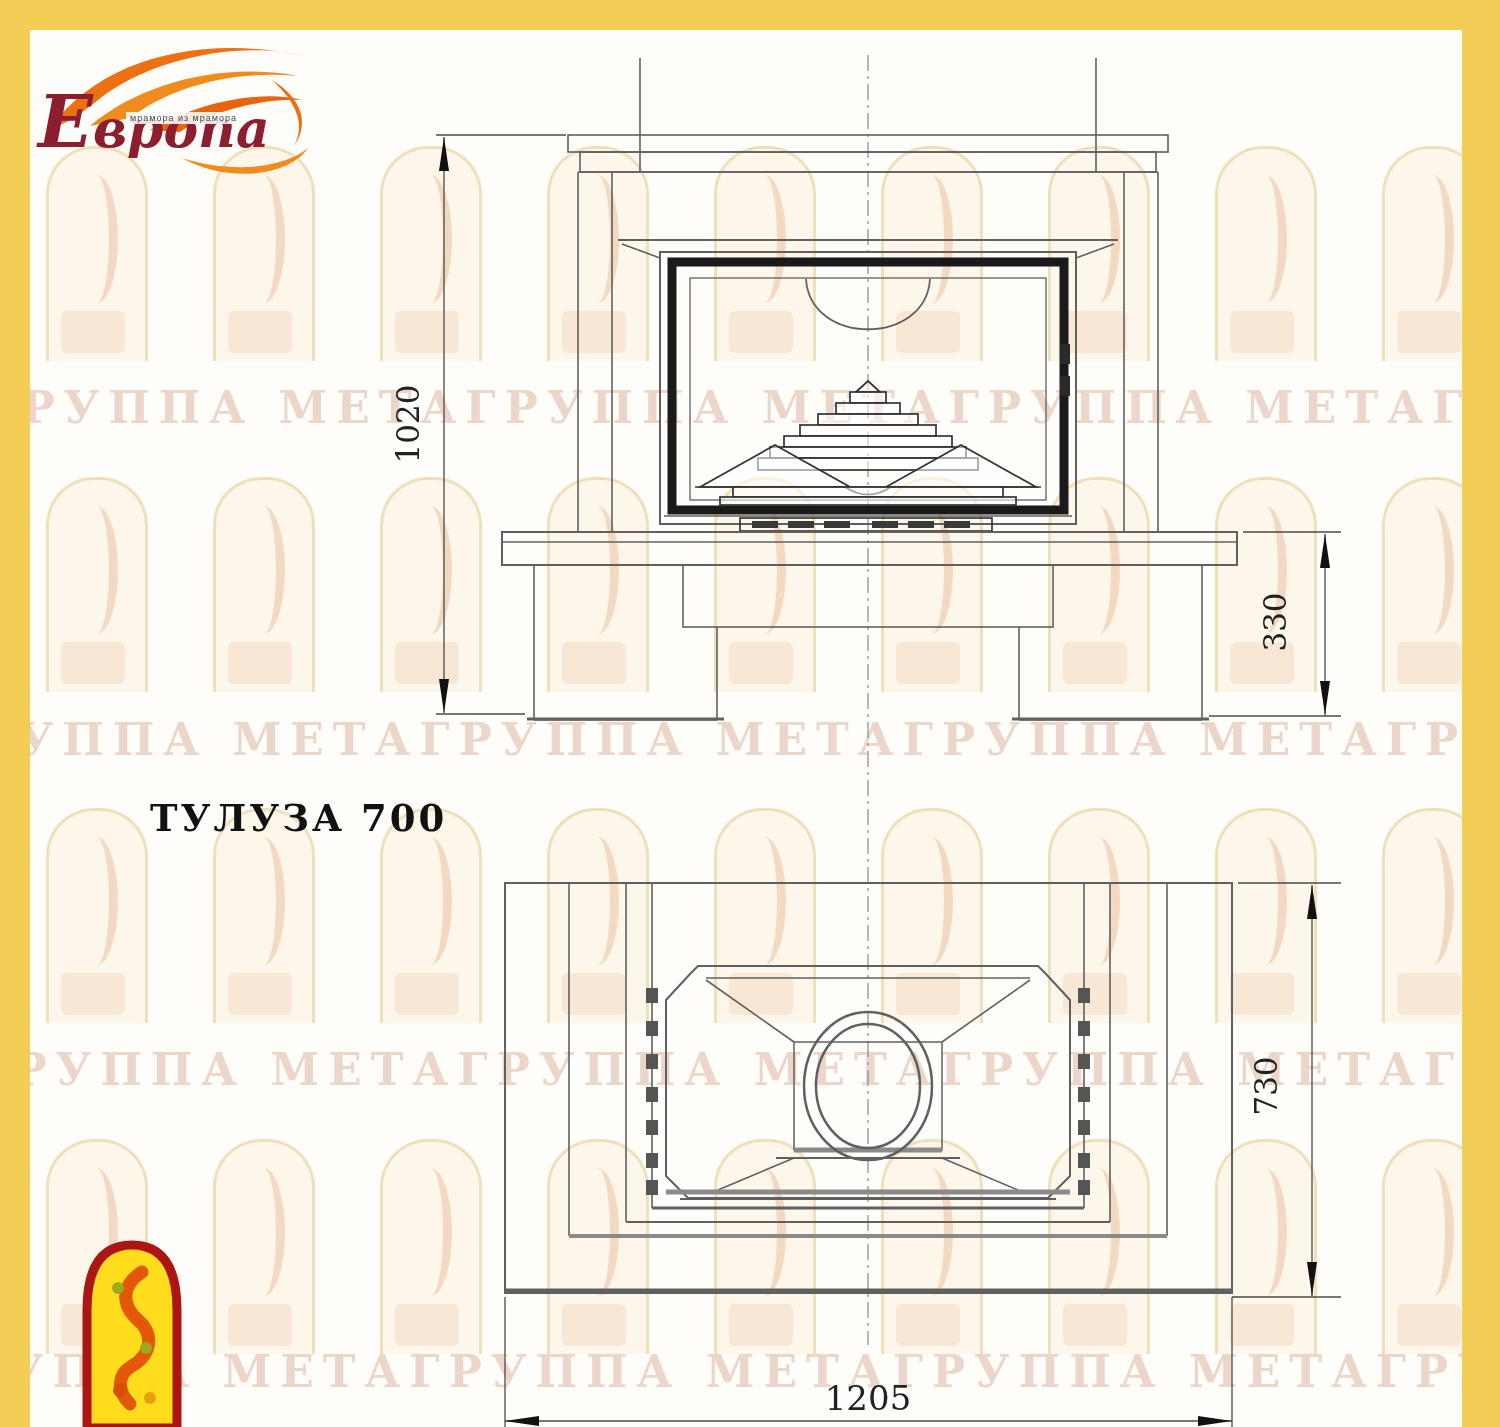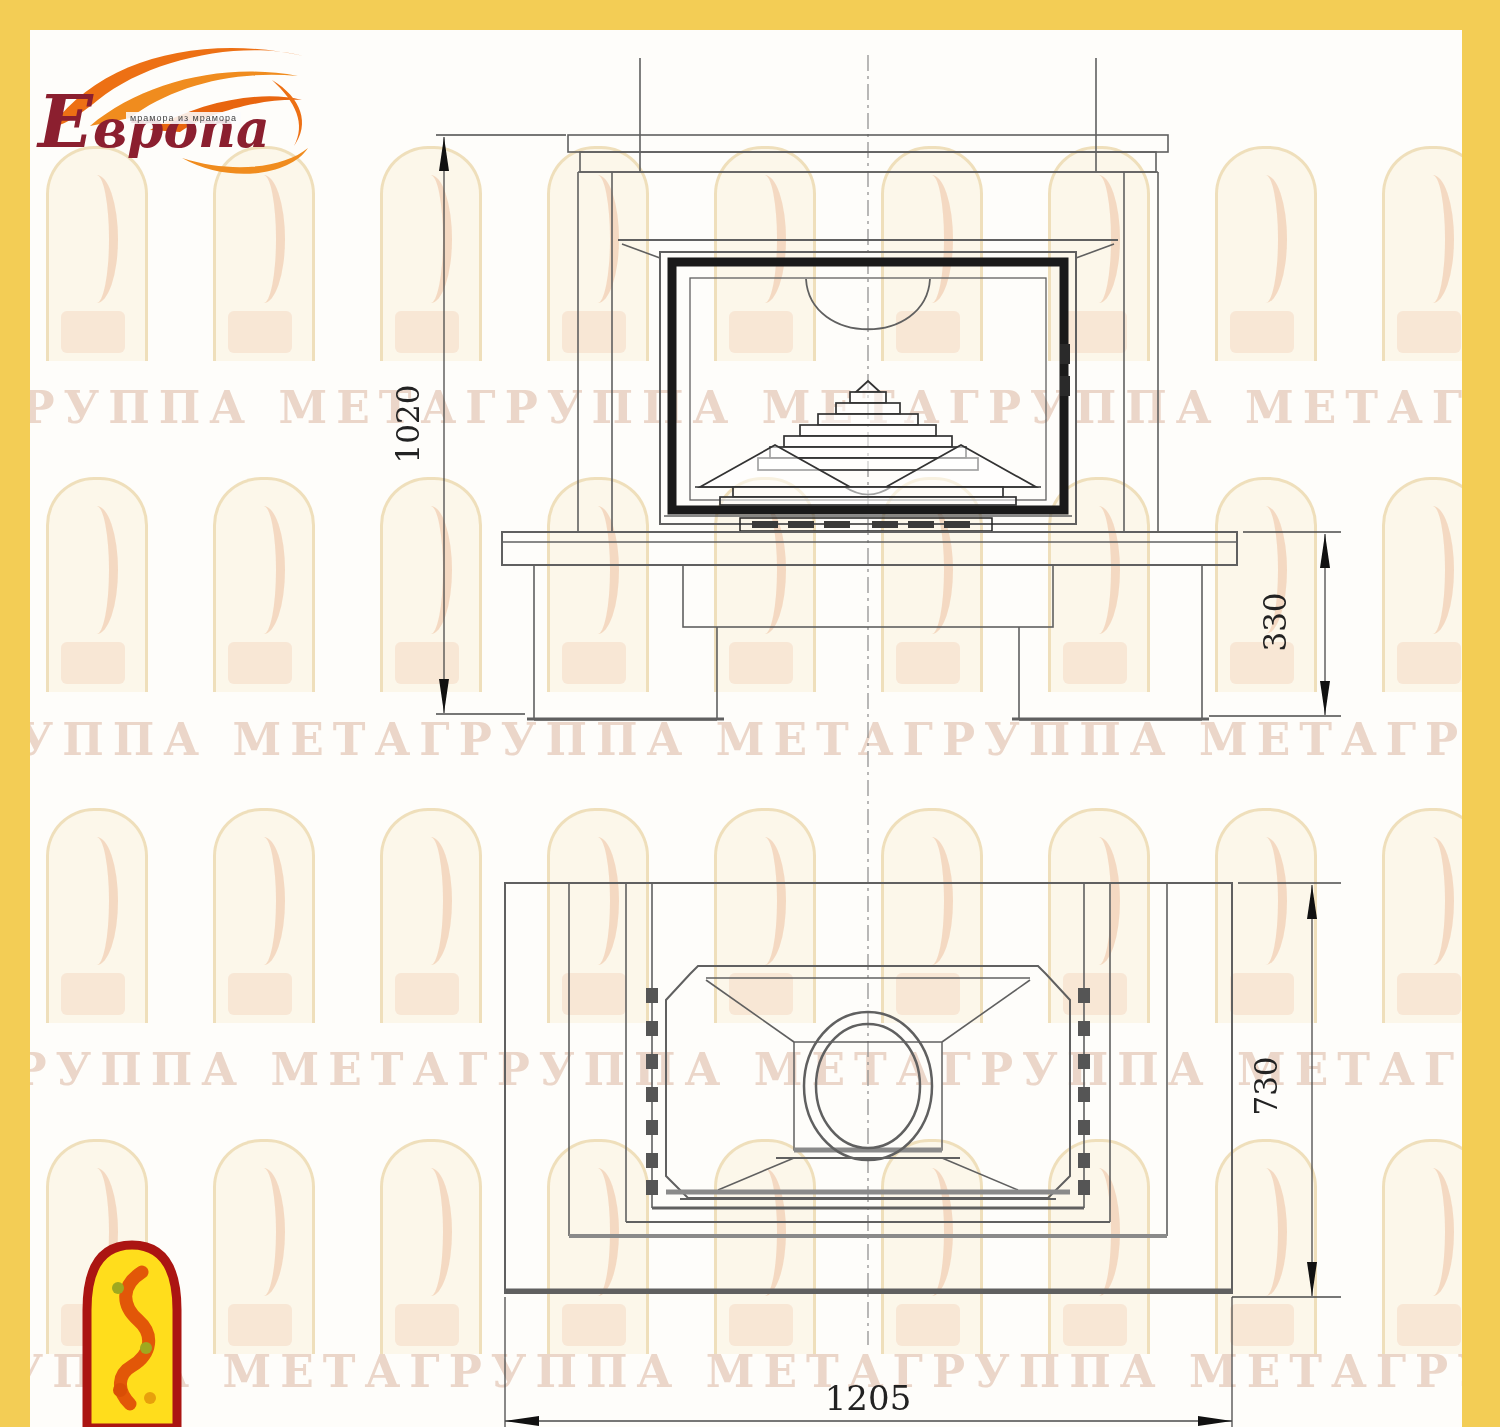--- a/index.html
+++ b/index.html
@@ -274,20 +274,21 @@
       <path d="M20,98 C70,30 170,6 272,28 C210,12 118,30 66,72 C46,88 32,98 20,98 Z" fill="#ED7014"></path>
       <path d="M58,98 C110,54 192,34 266,48 C202,42 140,58 98,90 Z" fill="#F08C1E"></path>
       <path d="M118,102 C170,72 232,62 270,72 C226,70 174,86 148,104 Z" fill="#E8650F"></path>
       <path d="M240,52 C270,70 278,96 262,118 C274,96 264,74 240,52 Z" fill="#ED7014"></path>
       <path d="M150,130 C200,146 252,140 276,120 C258,148 196,156 150,130 Z" fill="#F08C1E"></path>
     </svg>
     <div class="logo-name">Европа</div>
     <div class="logo-tagline">мрамора из мрамора</div>
   </div>
 
+  <div class="model-title">ТУЛУЗА 700</div>
 
   <svg class="firebird" width="104" height="190" viewBox="0 0 104 190">
     <path d="M7,190 L7,72 Q7,7 52,7 Q97,7 97,72 L97,190 Z" fill="#FFDD1C" stroke="#AB1512" stroke-width="9"></path>
     <path d="M62,34 C40,48 42,68 58,82 C74,96 72,116 52,128 C38,136 36,152 50,166" fill="none" stroke="#E25708" stroke-width="13" stroke-linecap="round"></path>
     <circle cx="38" cy="50" r="6" fill="#9FA81F"></circle>
     <circle cx="66" cy="110" r="6" fill="#9FA81F"></circle>
     <circle cx="40" cy="152" r="7" fill="#D94E06"></circle>
     <circle cx="70" cy="160" r="6" fill="#E8A00C"></circle>
   </svg>
 

